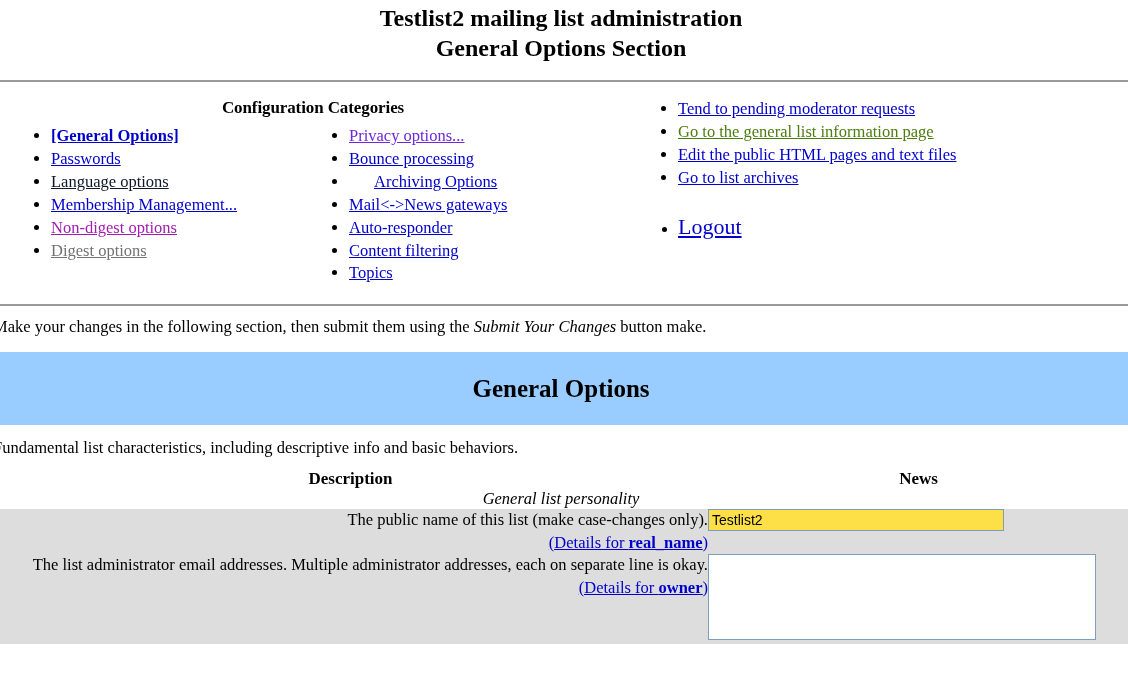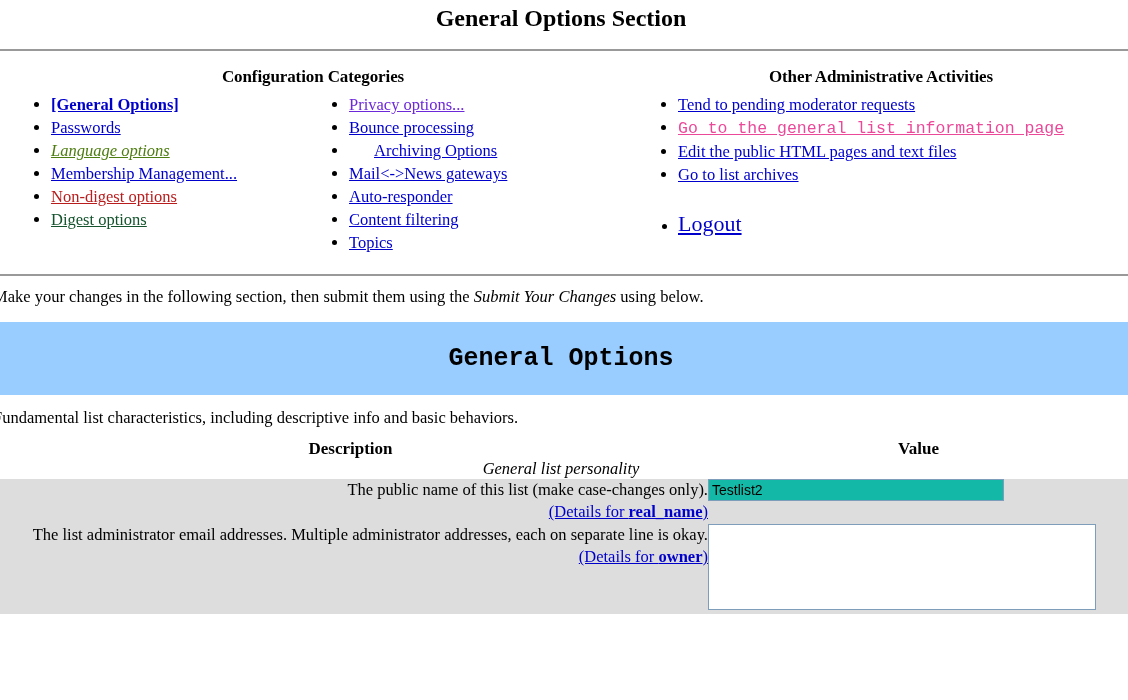--- a/index.html
+++ b/index.html
@@ -111,21 +111,20 @@
     height: 73px;
     display: flex;
     align-items: center;
     justify-content: center;
   }
   .section-banner .banner-title {
     font-size: 25px;
     font-weight: bold;
     text-align: right;
     color: #000000;
-    font-family: Liberation Mono, monospace;
   }
 
   
   .section-intro {
     font-size: 16.5px;
     margin: 13px 0 0 0;
     line-height: 1.2;
   }
 
   
@@ -175,21 +174,21 @@
 
   input.text-field {
     font-family: "Liberation Sans", "DejaVu Sans", sans-serif;
     font-size: 14px;
     color: #000000;
     width: 296px;
     height: 22px;
     box-sizing: border-box;
     padding: 2px 3px;
     border: 1px solid #7d9dbb;
-    background: #14b8a6;
+    background: #fde047;
   }
   textarea.text-area {
     font-family: "Liberation Sans", "DejaVu Sans", sans-serif;
     font-size: 14px;
     color: #000000;
     width: 388px;
     height: 86px;
     box-sizing: border-box;
     padding: 2px 3px;
     border: 1px solid #7d9dbb;
@@ -197,49 +196,50 @@
     resize: none;
     overflow: auto;
   }
 </style>
 </head>
 <body>
 
 <div class="page">
 
   <div class="page-heading">
+    <span>Testlist2 mailing list administration</span>
     <span class="line2">General Options Section</span>
   </div>
 
   <hr class="rule" style="border-top-color: rgb(153, 153, 153);">
 
   <div class="nav-area">
 
     <div class="nav-left">
       <div class="col-title">Configuration Categories</div>
       <div class="cols">
         <div class="c">
           <ul class="navlist">
             <li class="current">
               <a href="#" style="color: rgb(0, 0, 204);">[General Options]</a>
             </li>
             <li>
               <a href="#" style="color: rgb(0, 0, 204);">Passwords</a>
             </li>
             <li>
-              <a href="#" style="color: #4d7c0f; font-style: italic;">Language options</a>
+              <a href="#" style="color: #0f172a;">Language options</a>
             </li>
             <li>
               <a href="#" style="color: rgb(0, 0, 204); text-align: right;">Membership Management...</a>
             </li>
             <li>
-              <a href="#" style="color: #b91c1c;">Non-digest options</a>
-            </li>
-            <li>
-              <a href="#" style="color: #14532d;">Digest options</a>
+              <a href="#" style="color: #a21caf;">Non-digest options</a>
+            </li>
+            <li>
+              <a href="#" style="color: #737373;">Digest options</a>
             </li>
           </ul>
         </div>
         <div class="c">
           <ul class="navlist right-col">
             <li>
               <a href="#" style="color: #6d28d9;">Privacy options...</a>
             </li>
             <li>
               <a href="#" style="color: rgb(0, 0, 204);">Bounce processing</a>
@@ -258,65 +258,64 @@
             </li>
             <li>
               <a href="#" style="color: rgb(0, 0, 204);">Topics</a>
             </li>
           </ul>
         </div>
       </div>
     </div>
 
     <div class="nav-right">
-      <div class="col-title">Other Administrative Activities</div>
       <ul class="navlist admin-list">
         <li>
           <a href="#" style="color: rgb(0, 0, 204);">Tend to pending moderator requests</a>
         </li>
         <li>
-          <a href="#" style="color: #ec4899; font-family: Liberation Mono, monospace;">Go to the general list information page</a>
+          <a href="#" style="color: #4d7c0f;">Go to the general list information page</a>
         </li>
         <li>
           <a href="#" style="color: rgb(0, 0, 204);">Edit the public HTML pages and text files</a>
         </li>
         <li>
           <a href="#" style="color: rgb(0, 0, 204);">Go to list archives</a>
         </li>
       </ul>
       <ul class="logout-list">
         <li>
           <a href="#" style="color: rgb(0, 0, 204);">Logout</a>
         </li>
       </ul>
     </div>
 
   </div>
 
   <hr class="rule second" style="border-top-color: rgb(153, 153, 153);">
 
   <p class="instructions">
-    <span>Make your changes in the following section, then submit them using the </span><i>Submit Your Changes</i><span> using below.</span>
+    <span>Make your changes in the following section, then submit them using the </span><i>Submit Your Changes</i><span> button make.</span>
   </p>
 
   <div class="section-banner" style="background: rgb(153, 204, 255);">
     <div class="banner-title">General Options</div>
   </div>
 
   <p class="section-intro">Fundamental list characteristics, including descriptive info and basic behaviors.</p>
 
   <table class="options">
     <colgroup>
       <col class="col-desc">
       <col class="col-value">
     </colgroup>
     <tbody>
       <tr>
         <td class="th-desc">Description</td>
-        <td class="th-value">Value</td>
+        <td class="th-value">News</td>
       </tr>
       <tr>
         <td class="subheader" colspan="2">General list personality</td>
       </tr>
 
       <tr class="opt-row">
         <td class="desc-cell" style="background: rgb(221, 221, 221);">
           <span>The public name of this list (make case-changes only).</span>
           <span class="details-link">
             <a href="#" style="color: rgb(0, 0, 204);"><span>(Details for </span><b>real_name</b><span>)</span></a>

